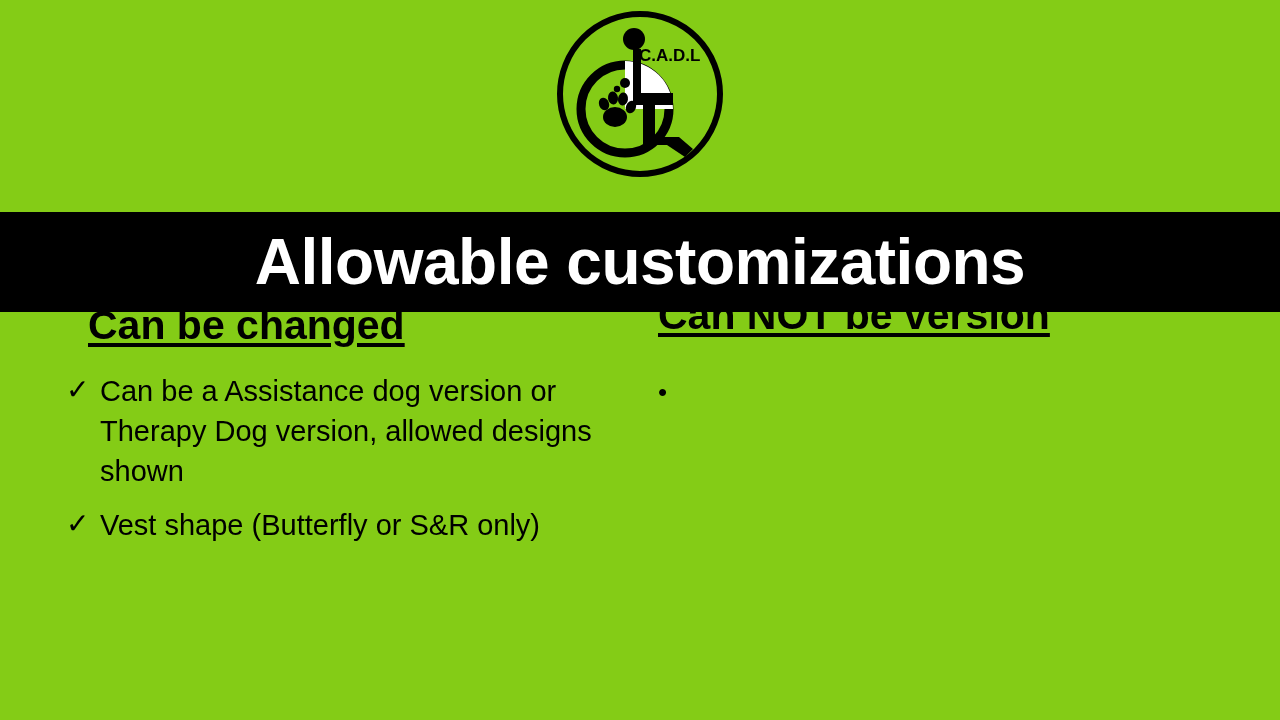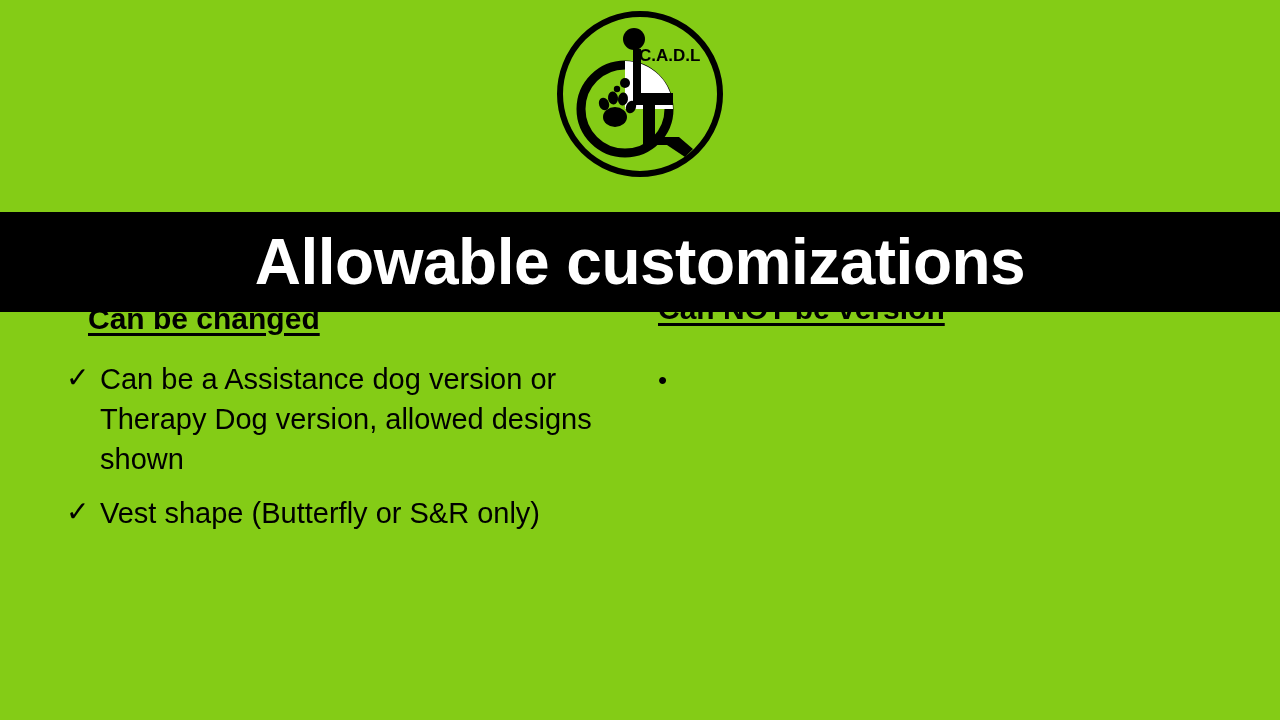--- a/index.html
+++ b/index.html
@@ -75,21 +75,21 @@
   .col-left {
     width: 640px;
     padding: 0 40px 0 66px;
   }
   .col-right {
     width: 640px;
     padding: 0 40px 0 18px;
   }
 
   .col-heading {
-    font-size: 30px;
+    font-size: 41px;
     font-weight: bold;
     text-decoration: underline;
     text-underline-offset: 4px;
     margin: 0 0 22px 0;
     line-height: 1.15;
     display: inline-block;
   }
   .col-left .col-heading {
     margin-left: 22px;
     margin-top: 10px;

